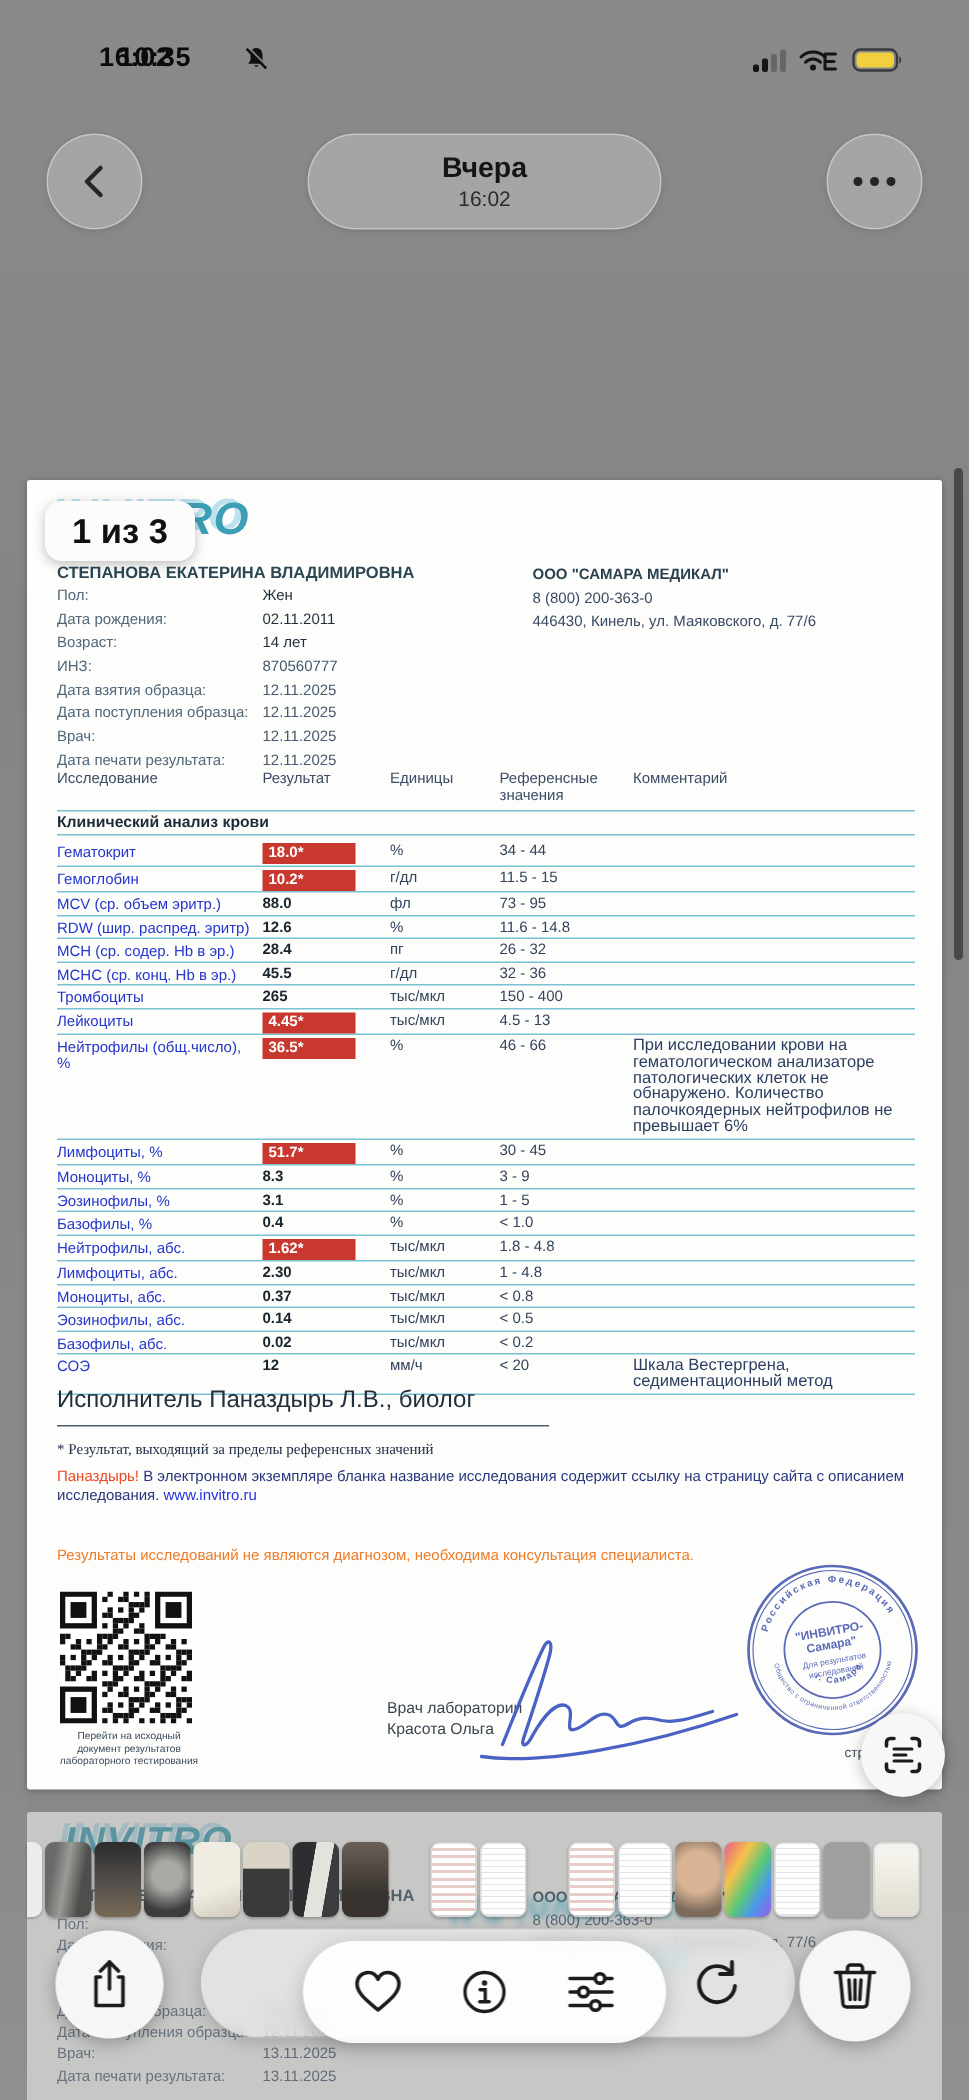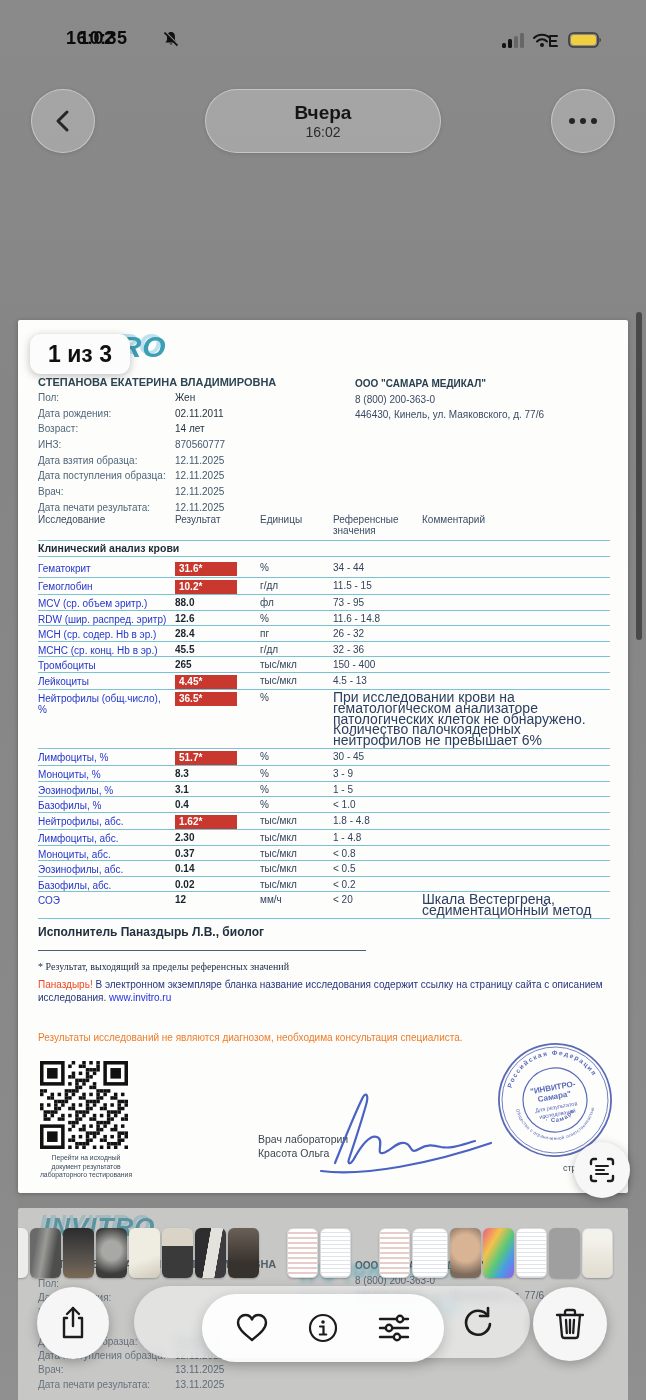--- a/index.html
+++ b/index.html
@@ -59,26 +59,26 @@
     font-size:10px; color:#3c4c66; border-bottom:1px solid #79c2d4; padding-bottom:4px; }
   .tbl-section { position:absolute; left:20px; top:222px; width:572px; font-size:10.5px; font-weight:bold;
     color:#1d2b39; border-bottom:1px solid #79c2d4; padding-bottom:2px; }
   .lab-rows { position:absolute; left:20px; top:240px; width:572px; }
   .lab-row { display:flex; border-bottom:1px solid #79c2d4; padding-top:2px; min-height:15.5px; }
   .lab-row.flag { min-height:17.5px; }
   .c-name  { width:137px; font-size:10px; color:#2436cc; padding-right:4px; line-height:11px; padding-top:1px;}
   .c-result{ width:85px; font-size:10px; }
   .c-units { width:73px; font-size:10px; color:#33435c; }
   .c-ref   { width:89px; font-size:10px; color:#33435c; }
-  .c-comment{ flex:1; font-size:14px; color:#2c3e60; line-height:10.8px; padding-bottom:2px;}
+  .c-comment{ flex:1; font-size:11px; color:#2c3e60; line-height:10.8px; padding-bottom:2px;}
   .chip { display:inline-block; min-width:62px; background:#c9382f; color:#fff; font-weight:bold;
     font-size:10px; padding:1px 4px 2px; line-height:11px; }
   .plain { font-weight:bold; color:#18242e; }
 
-  .executor { position:absolute; left:20px; top:605px; font-size:12px; color:#22303e;font-weight:bold; }
+  .executor { position:absolute; left:20px; top:605px; font-size:16px; color:#22303e; }
   .sep-line { position:absolute; left:20px; top:630px; width:328px; border-top:1px solid #4c5e74; }
   .footnote { position:absolute; left:20px; top:641px; font-size:10px; color:#203048;font-family:Liberation Serif, serif; }
   .warnblock { position:absolute; left:20px; top:658px; width:575px; font-size:10px; line-height:13px; color:#27367e; }
   .warn-prefix { color:#ee4722; }
   .warn-link { color:#2430e0; }
   .disclaimer { position:absolute; left:20px; top:712px; width:575px; font-size:10px; color:#ef7b28; }
 
   .qr { position:absolute; left:22px; top:741px; width:88px; height:88px; }
   .qr-caption { position:absolute; left:4px; top:834px; width:128px; text-align:center; font-size:6.8px;
     line-height:8.5px; color:#3a4a5c; }
@@ -262,21 +262,21 @@
       <div style="width:137px">Исследование</div>
       <div style="width:85px">Результат</div>
       <div style="width:73px">Единицы</div>
       <div style="width:89px; line-height:11px">Референсные значения</div>
       <div style="flex:1">Комментарий</div>
     </div>
     <div class="tbl-section">Клинический анализ крови</div>
     <div class="lab-rows" id="lab-rows">
   <div class="lab-row flag">
     <div class="c-name">Гематокрит</div>
-    <div class="c-result"><span class="chip">31.6*</span></div>
+    <div class="c-result"><span class="chip">18.0*</span></div>
     <div class="c-units">%</div>
     <div class="c-ref">34 - 44</div>
     <div class="c-comment"></div>
   </div>
 
   <div class="lab-row flag">
     <div class="c-name">Гемоглобин</div>
     <div class="c-result"><span class="chip">10.2*</span></div>
     <div class="c-units">г/дл</div>
     <div class="c-ref">11.5 - 15</div>
@@ -329,20 +329,21 @@
     <div class="c-result"><span class="chip">4.45*</span></div>
     <div class="c-units">тыс/мкл</div>
     <div class="c-ref">4.5 - 13</div>
     <div class="c-comment"></div>
   </div>
 
   <div class="lab-row flag">
     <div class="c-name">Нейтрофилы (общ.число), %</div>
     <div class="c-result"><span class="chip">36.5*</span></div>
     <div class="c-units">%</div>
+    <div class="c-ref">46 - 66</div>
     <div class="c-comment">При исследовании крови на гематологическом анализаторе патологических клеток не обнаружено. Количество палочкоядерных нейтрофилов не превышает 6%</div>
   </div>
 
   <div class="lab-row flag">
     <div class="c-name">Лимфоциты, %</div>
     <div class="c-result"><span class="chip">51.7*</span></div>
     <div class="c-units">%</div>
     <div class="c-ref">30 - 45</div>
     <div class="c-comment"></div>
   </div>

